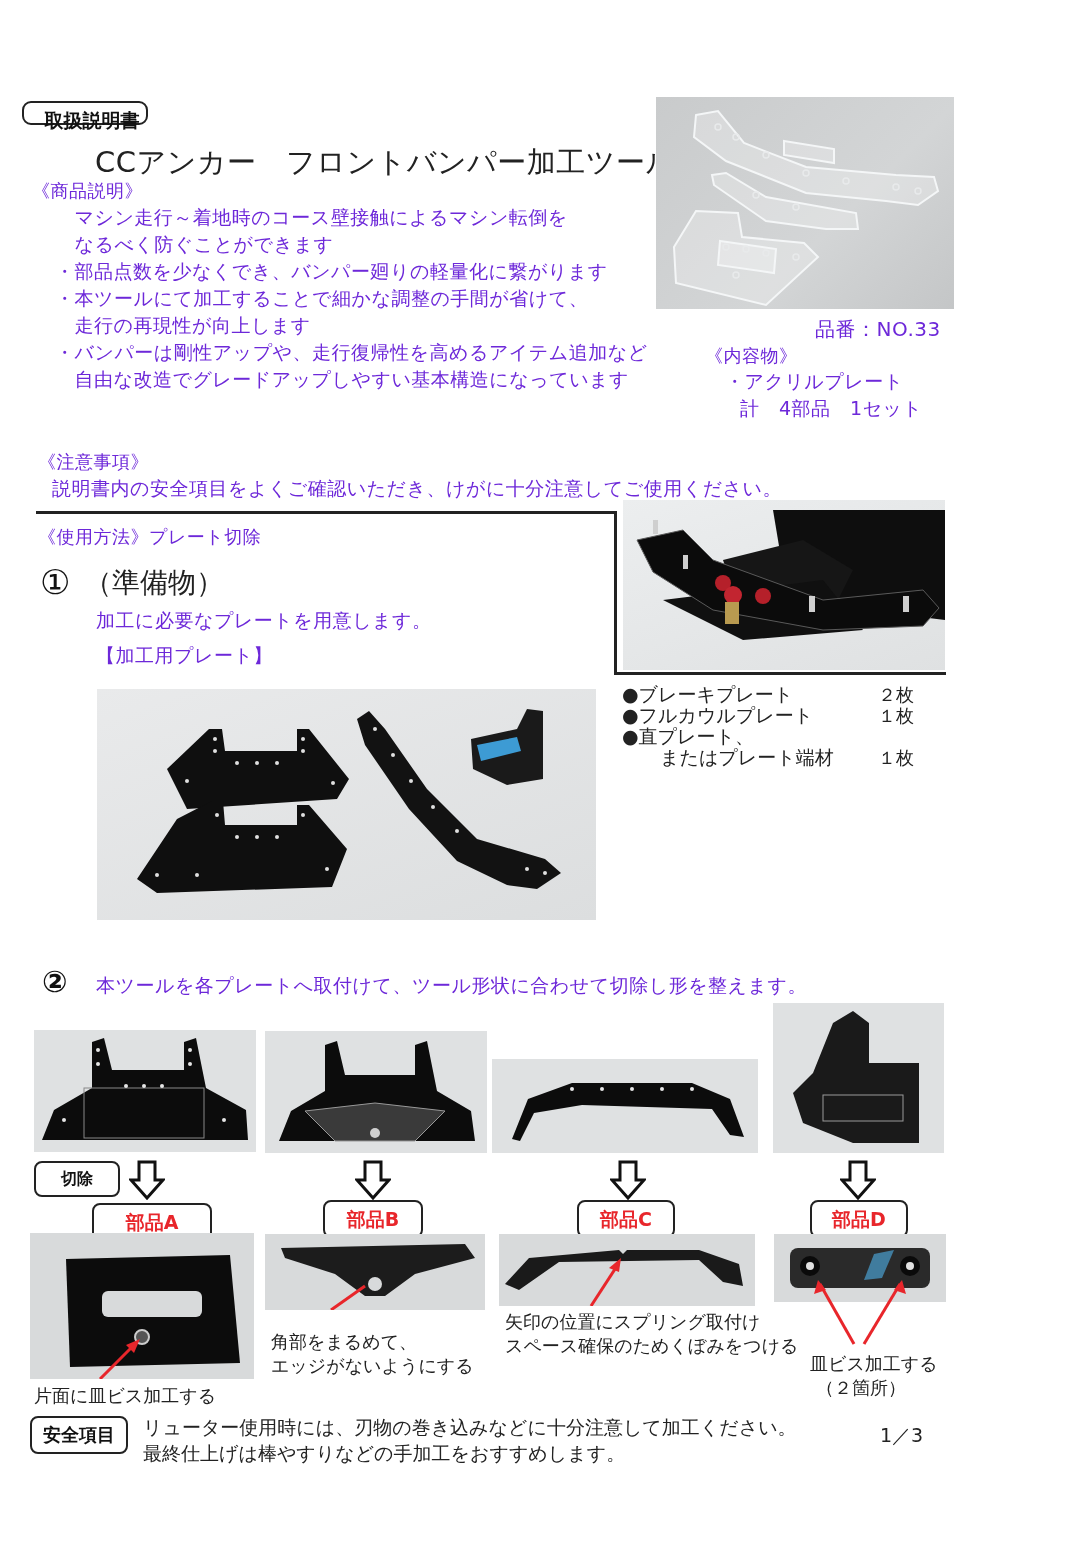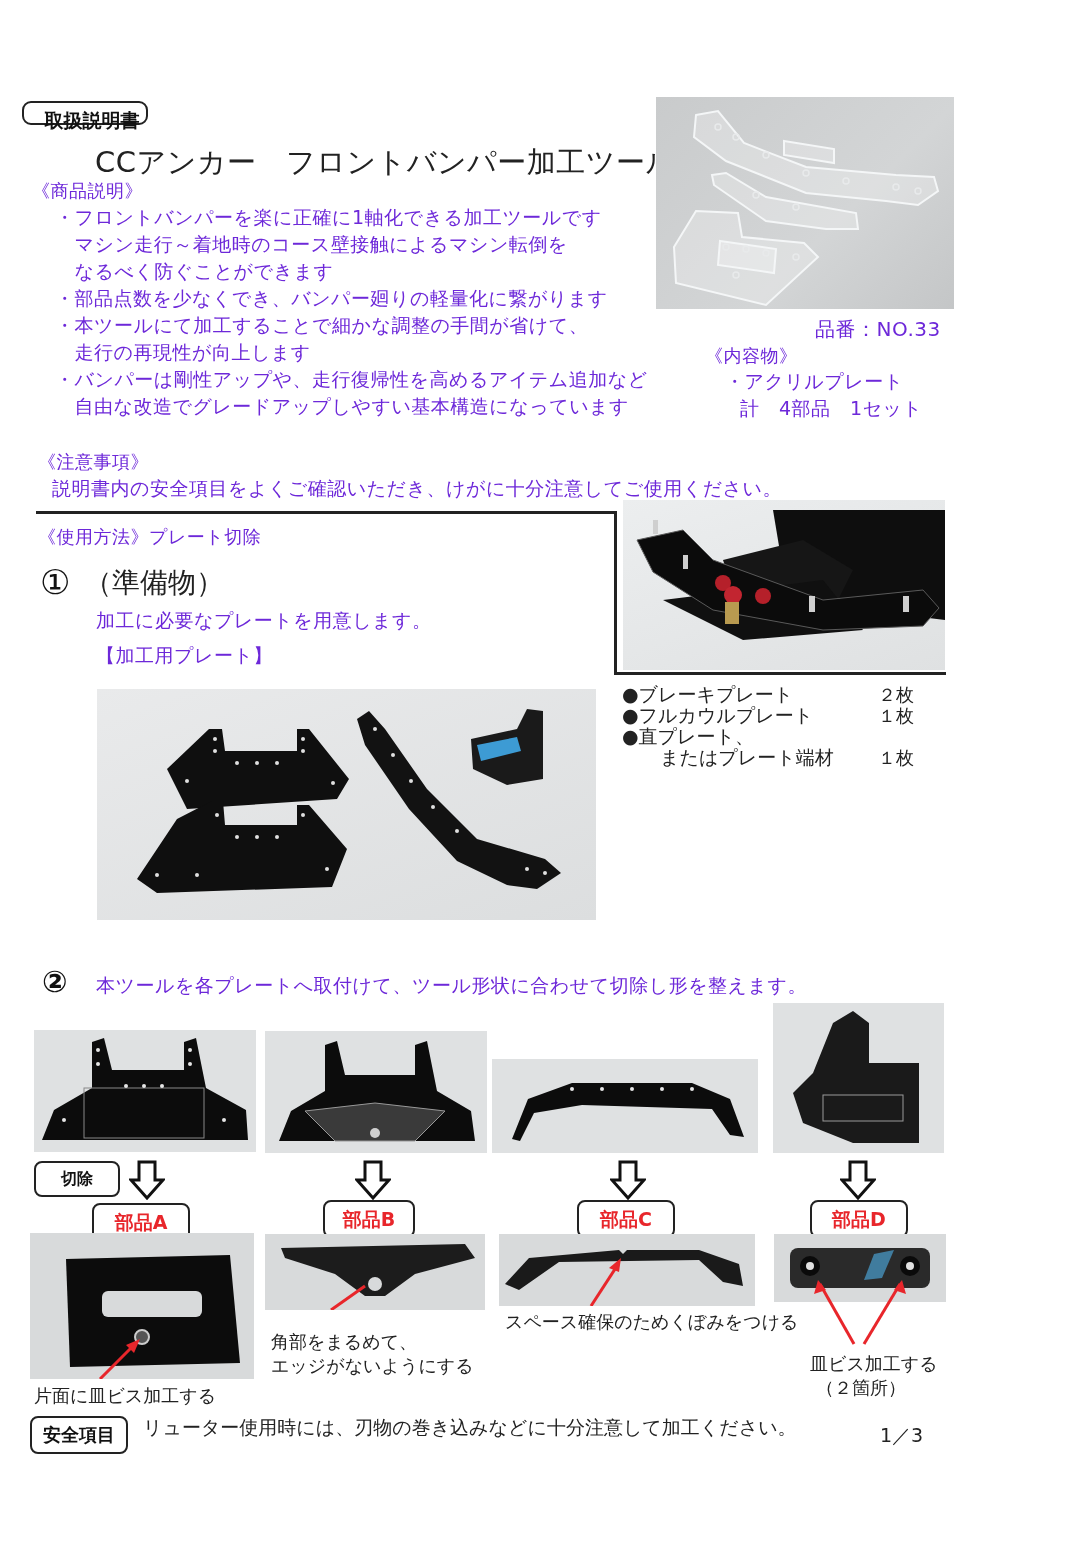--- a/index.html
+++ b/index.html
@@ -15,21 +15,20 @@
 </style>
 </head>
 <body>
 
 <div class="abs boxlabel" style="left:22px; top:101px; width:126px; height:24px; font-size:19px; line-height:34px; border-radius:9px;padding-left:14px;">取扱説明書</div>
 
 <div class="abs" style="left:95px; top:142px; font-size:29px; line-height:40px; white-space:nowrap; color:#222; letter-spacing:0.5px;">CCアンカー　フロントバンパー加工ツール</div>
 
 <div class="abs txt" style="left:32px; top:177px; font-size:18px;">《商品説明》</div>
 <div class="abs" style="left:55px; top:204px;">
-  <div class="txt">・フロントバンパーを楽に正確に1軸化できる加工ツールです</div>
   <div class="txt">　マシン走行～着地時のコース壁接触によるマシン転倒を</div>
   <div class="txt">　なるべく防ぐことができます</div>
   <div class="txt">・部品点数を少なくでき、バンパー廻りの軽量化に繋がります</div>
   <div class="txt">・本ツールにて加工することで細かな調整の手間が省けて、</div>
   <div class="txt">　走行の再現性が向上します</div>
   <div class="txt">・バンパーは剛性アップや、走行復帰性を高めるアイテム追加など</div>
   <div class="txt">　自由な改造でグレードアップしやすい基本構造になっています</div>
 </div>
 
 <div class="abs photo" style="left:656px; top:97px; width:298px; height:212px; background:linear-gradient(135deg,#c9cbcc,#d3d5d6 60%,#c4c6c7);">
@@ -213,22 +212,22 @@
   <svg width="36" height="40" viewBox="0 0 36 40">
       <path d="M10 2 H26 V20 H34 L18 38 L2 20 H10 Z" fill="#fff" stroke="#111" stroke-width="3"></path>
     </svg>
 </div>
 <div class="abs arrow" style="left:840px; top:1160px;">
   <svg width="36" height="40" viewBox="0 0 36 40">
       <path d="M10 2 H26 V20 H34 L18 38 L2 20 H10 Z" fill="#fff" stroke="#111" stroke-width="3"></path>
     </svg>
 </div>
 
-<div class="abs redlabel" style="left:92px; top:1203px; width:98px; height:38px; line-height:34px;">部品A</div>
-<div class="abs redlabel" style="left:323px; top:1200px; width:92px; height:38px; line-height:34px;">部品B</div>
+<div class="abs redlabel" style="left:92px; top:1203px; width:120px; height:38px; line-height:34px;">部品A</div>
+<div class="abs redlabel" style="left:323px; top:1200px; width:100px; height:38px; line-height:34px;">部品B</div>
 <div class="abs redlabel" style="left:577px; top:1200px; width:98px; height:38px; line-height:34px;">部品C</div>
 <div class="abs redlabel" style="left:810px; top:1200px; width:98px; height:38px; line-height:34px;">部品D</div>
 
 <div class="abs photo" style="left:30px; top:1233px; width:224px; height:146px; background:#d8dadb;">
   <svg width="224" height="146" viewBox="0 0 224 146">
     <path d="M36 26 L200 22 L210 130 L40 134 Z" fill="#0c0c0c"></path>
     <rect x="72" y="58" width="100" height="26" rx="6" fill="#d8dadb"></rect>
     <circle cx="112" cy="104" r="7" fill="#555" stroke="#ccc" stroke-width="2"></circle>
     <line x1="70" y1="146" x2="104" y2="112" stroke="#e8262b" stroke-width="3"></line>
     <path d="M110 106 L96 112 L104 120 Z" fill="#e8262b"></path>
@@ -267,25 +266,27 @@
     <path d="M102 0 L94 10 L106 14 Z" fill="#e8262b"></path>
   </svg>
 </div>
 
 <div class="abs caption" style="left:34px; top:1384px;text-align:center;">片面に皿ビス加工する</div>
 <div class="abs" style="left:271px; top:1330px;">
   <div class="caption">角部をまるめて、</div>
   <div class="caption">エッジがないようにする</div>
 </div>
 <div class="abs" style="left:505px; top:1310px;">
+  <div class="caption">矢印の位置にスプリング取付け</div>
   <div class="caption">スペース確保のためくぼみをつける</div>
 </div>
 <div class="abs" style="left:810px; top:1352px;">
   <div class="caption">皿ビス加工する</div>
   <div class="caption" style="padding-left:6px;">（２箇所）</div>
 </div>
 
 <div class="abs boxlabel" style="left:30px; top:1416px; width:98px; height:38px; font-size:18px; line-height:34px;">安全項目</div>
 <div class="abs" style="left:143px; top:1414px;">
   <div class="caption" style="font-size:19px; line-height:26px;">リューター使用時には、刃物の巻き込みなどに十分注意して加工ください。</div>
+  <div class="caption" style="font-size:19px; line-height:26px;">最終仕上げは棒やすりなどの手加工をおすすめします。</div>
 </div>
 
 <div class="abs caption" style="left:880px; top:1423px; font-size:19px;">1／3</div>
 
 </body></html>

